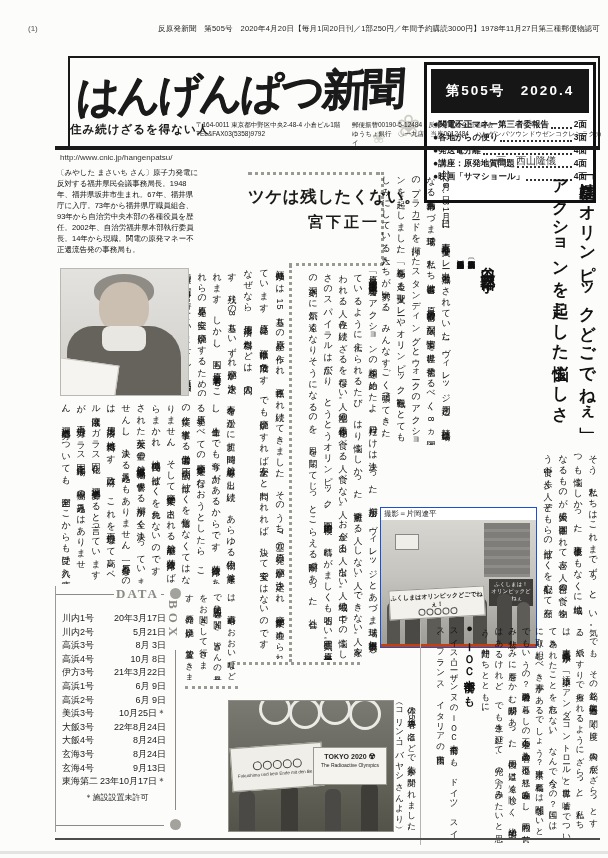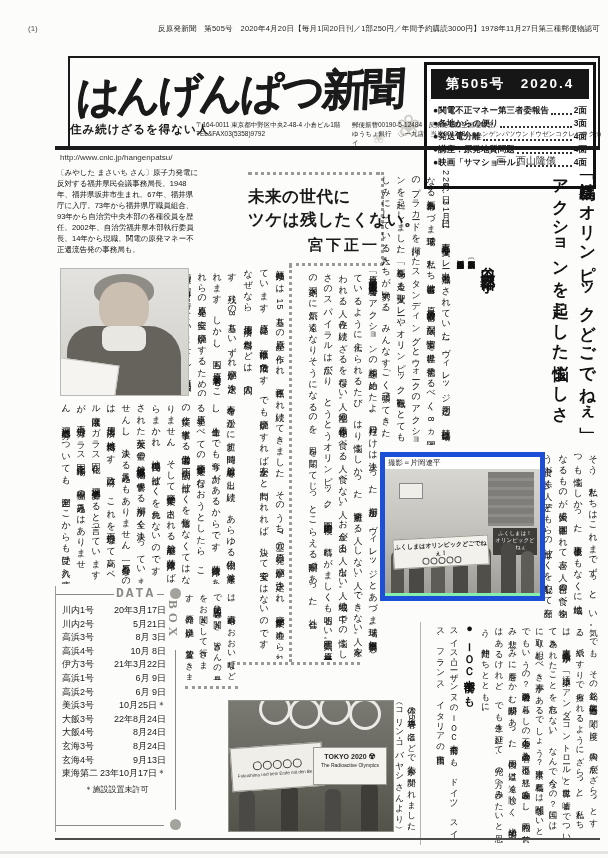--- a/index.html
+++ b/index.html
@@ -11,21 +11,21 @@
   .topinfo{left:80px;top:24px;width:520px;font-size:7.5px;text-align:right;color:#222;letter-spacing:0.2px;}
   
   .mastframe{left:68px;top:56px;width:528px;height:90px;border:2px solid #1a1a1a;border-bottom:none;}
   .smalltitle{left:238px;top:50px;background:#fcfcfa;padding:0 12px;font-size:14px;font-weight:bold;letter-spacing:10px;}
   .calligraphy{left:76px;top:64px;font-size:43px;font-weight:900;letter-spacing:-3px;white-space:nowrap;
                transform:rotate(-1.5deg) skewX(-5deg);text-shadow:0.6px 0.6px 0 #1a1a1a;}
   .flower{left:396px;top:108px;font-size:30px;color:#cdccc4;}
   .flower2{left:372px;top:128px;font-size:16px;color:#d8d7cf;}
   .tocbox{left:424px;top:62px;width:172px;border:3px solid #111;background:#fff;box-sizing:border-box;}
   .issuebox{margin:4px 4px 3px 4px;background:#161616;color:#fff;text-align:center;
-            font-size:13.5px;font-weight:bold;letter-spacing:2px;padding:6px 0;}
+            font-size:13.5px;font-weight:bold;letter-spacing:2px;padding:13px 0;}
   .toclist{padding:2px 6px 17px 6px;font-size:8.5px;font-weight:bold;line-height:13px;text-align:right;}
   .tocitem{display:flex;align-items:flex-end;}
   .tocitem .lbl{white-space:nowrap;}
   .tocitem .dots{flex:1;border-bottom:2px dotted #333;margin:0 2px 2px 2px;min-width:6px;}
   .tocitem .pg{white-space:nowrap;}
   .orgname{left:70px;top:122px;font-size:11.5px;font-weight:bold;letter-spacing:1px;}
   .addr{left:196px;top:120px;font-size:6.5px;line-height:9px;color:#222;}
   .postal{left:352px;top:120px;font-size:6.5px;line-height:9px;color:#222;}
   .rulethick{left:55px;top:146px;width:545px;height:4px;background:#1a1a1a;}
   .url{left:60px;top:153px;font-size:8px;color:#333;}
@@ -63,21 +63,21 @@
   .byline .author{display:block;font-size:15px;font-weight:bold;line-height:22px;letter-spacing:3px;}
   .byline .affil{display:block;font-size:7.5px;line-height:11px;letter-spacing:0;}
   .body-top{left:382px;top:170px;width:71px;height:275px;}
   .body-mid{left:292px;top:268px;width:88px;height:392px;}
   .body-rphoto{left:537px;top:448px;width:63px;height:170px;}
   .body-bright{left:425px;top:622px;width:175px;height:221px;font-size:8.5px;line-height:13.5px;}
   .body-bright .subhead{font-size:11px;font-weight:bold;line-height:18px;}
   .strip-after{left:394px;top:700px;width:24px;height:145px;font-size:8.5px;line-height:12px;}
   .vrule-bottom{left:420px;top:622px;height:223px;border-left:1px solid #b5b4af;}
   
-  .photo-protest{left:380px;top:452px;width:155px;height:139px;border:5px solid #1d4ed8;background:#86efac;overflow:hidden;}
+  .photo-protest{left:380px;top:507px;width:155px;height:139px;border:1px solid #1d4ed8;background:#c2410c;overflow:hidden;}
   .pp-cap{font-size:7.5px;padding:1px 3px;background:#fff;}
   .pp-img{position:relative;width:100%;height:124px;background:linear-gradient(#d7d6d1 0%,#c5c4bf 45%,#9e9d98 100%);overflow:hidden;}
   .pp-bldg{position:absolute;right:6px;top:3px;width:46px;height:54px;background:repeating-linear-gradient(#7e7d79 0 6px,#8d8c88 6px 9px);}
   .pp-banner{position:absolute;left:8px;bottom:26px;width:96px;height:30px;background:#f2f1ec;border:1px solid #99988f;
              transform:rotate(-3deg);font-size:6px;font-weight:bold;text-align:center;line-height:8px;padding-top:3px;box-sizing:border-box;color:#222;overflow:hidden;}
   .pp-rings i{display:inline-block;width:5px;height:5px;border:1px solid #555;border-radius:50%;margin:0 0.5px;}
   .pp-sign{position:absolute;right:3px;bottom:38px;width:44px;height:27px;background:#3e3d3a;color:#eee;
            font-size:5.5px;line-height:7px;text-align:center;padding:2px;box-sizing:border-box;overflow:hidden;}
   .pp-placard{position:absolute;left:14px;top:14px;width:22px;height:14px;background:#efeee9;border:1px solid #888;}
   .fig{position:absolute;bottom:0;border-radius:6px 6px 0 0;background:#4a4946;}
@@ -88,29 +88,29 @@
               transform:rotate(-4deg);font-size:4.5px;color:#333;text-align:center;line-height:6px;overflow:hidden;padding-top:14px;box-sizing:border-box;}
   .po-minirings i{display:inline-block;width:7px;height:7px;border:1.5px solid #44423d;border-radius:50%;margin:0 0.5px;}
   .po-banner2{position:absolute;left:84px;top:46px;width:74px;height:38px;background:#f4f3ee;border:1px solid #9a998f;
               font-size:7px;font-weight:bold;text-align:center;line-height:9px;color:#222;padding-top:4px;box-sizing:border-box;overflow:hidden;}
   .po-banner2 .sub{font-size:5px;font-weight:normal;display:block;}
   .po-rad{font-size:8px;}
   
   .databox{left:55px;top:586px;width:124px;height:246px;box-sizing:border-box;
            border-left:1px solid #9b9a95;padding:14px 8px 4px 6px;}
   .db-topline{position:absolute;left:0;top:8px;width:108px;border-top:1px solid #8b8a85;}
-  .db-data{position:absolute;left:58px;top:0px;font-family:Liberation Mono, monospace;font-weight:bold;
+  .db-data{position:absolute;left:58px;top:0px;font-family:Liberation Serif, serif;font-weight:bold;
            font-size:13px;letter-spacing:2px;color:#8b8a85;background:#fcfcfa;padding:0 2px;}
   .db-circle{position:absolute;width:11px;height:11px;border-radius:50%;background:#a3a29d;}
   .db-box-label{position:absolute;right:-2px;top:14px;font-family:"Liberation Serif",serif;font-weight:bold;
                 font-size:13px;color:#8b8a85;writing-mode:vertical-rl;letter-spacing:4px;}
   .db-rightline{position:absolute;right:3px;top:64px;height:160px;border-left:1px solid #8b8a85;}
   .db-botline{position:absolute;left:0;bottom:6px;width:108px;border-top:1px solid #8b8a85;}
   .db-title{font-size:10.5px;font-weight:bold;line-height:14px;}
-  .db-table{margin-top:4px;font-size:9px;line-height:13.6px;width:104px;}
+  .db-table{margin-top:12px;font-size:9px;line-height:13.6px;width:104px;}
   .db-row{display:flex;justify-content:space-between;}
   .db-foot{margin-top:3px;font-size:8px;text-align:center;}
   
   .rule-b1{left:55px;top:838px;width:545px;height:2px;background:#4e4d49;}
   .rule-b2{left:0;top:851px;width:608px;height:3px;background:#e3e3df;}
 </style>
 </head>
 <body>
 
 <div class="page">
@@ -182,21 +182,20 @@
     <div class="pm-paper"></div>
   </div>
 
   <div class="abs vtext iv-photoside">す。残りの8基もいずれ廃炉が決定されます。しかし、国も原発事業者もこれらの原発を安全に廃炉にするための展望も技術力も持っていません。反原発団体も、具体的にとなると、ほぼ無方針です。</div>
   <div class="abs vtext iv-strip">福井県には、15基もの原発が作られ、運転され続けてきました。そのうち7基の原発の廃炉が決定され、廃炉作業が進められています。原発は、運転中は危険です。でも廃炉にすれば安全かと問われれば、決して安全ではないのです。なぜなら、使用済み燃料などは、人間の</div>
   <div class="abs vtext iv-below">寿命を遥かに超す時間、放射線を出し続け、あらゆる生物の健康を阻害し、生命までも奪う力があるからです。若狭湾岸にある原発すべての廃炉作業を行なおうとしたら、この作業に従事する労働者は圧倒的な被ばくを覚悟しなくてはなりません。そして廃炉作業で出される放射能が若狭湾岸にばらまかれ、地域住民の被ばくを免れないのです。解体された莫大な量の放射性廃棄物を保管する場所が全く決まっていませんし、決まる見込みもありません。一番厄介なのは、使用済み核燃料です。政府は、これを再処理して高レベル廃液はガラス固化し、深地層処分すると言っていますが、再処理・ガラス固化工場は、稼働の見込みはありません。深地層処分についても、全国どこからも受け入れ応募がありません。福井県に住み、子供や孫たちが安全に暮らしていくためには、政府がお念仏のように唱える廃炉計画の「言い訳」と「嘘」ばかりを、いつまでも聞いているわけにはいかないのです。原子力発電に反対する福井県民会議では「原子力発電所の廃炉に関する検討委員会」をつくり、5人の専門家の皆さんに議論していただき、昨年12月14日に報告書を作っていただきました。今後</div>
   <div class="abs vtext iv-tail">は、高浜町やおおい町などで住民説明会を開き、皆さんの意見をお聞きして行きます。原発の廃炉は、放置できません。</div>
   <div class="abs dot-h iv-end-dot"></div>
 
   <div class="abs mblock">
-    <div class="mhead">未来の世代に</div>
     <div class="mhead">ツケは残したくない。</div>
     <div class="mname">宮下正一</div>
   </div>
   <div class="abs dot-v mdot-right"></div>
   <div class="abs dot-h mdot-bottom"></div>
   <div class="abs dot-v mdot-main"></div>
   <div class="abs dot-h mdot-low"></div>
 
   <div class="abs vtext mainhead">
     <span>「福島はオリンピックどごでねぇ」</span>

